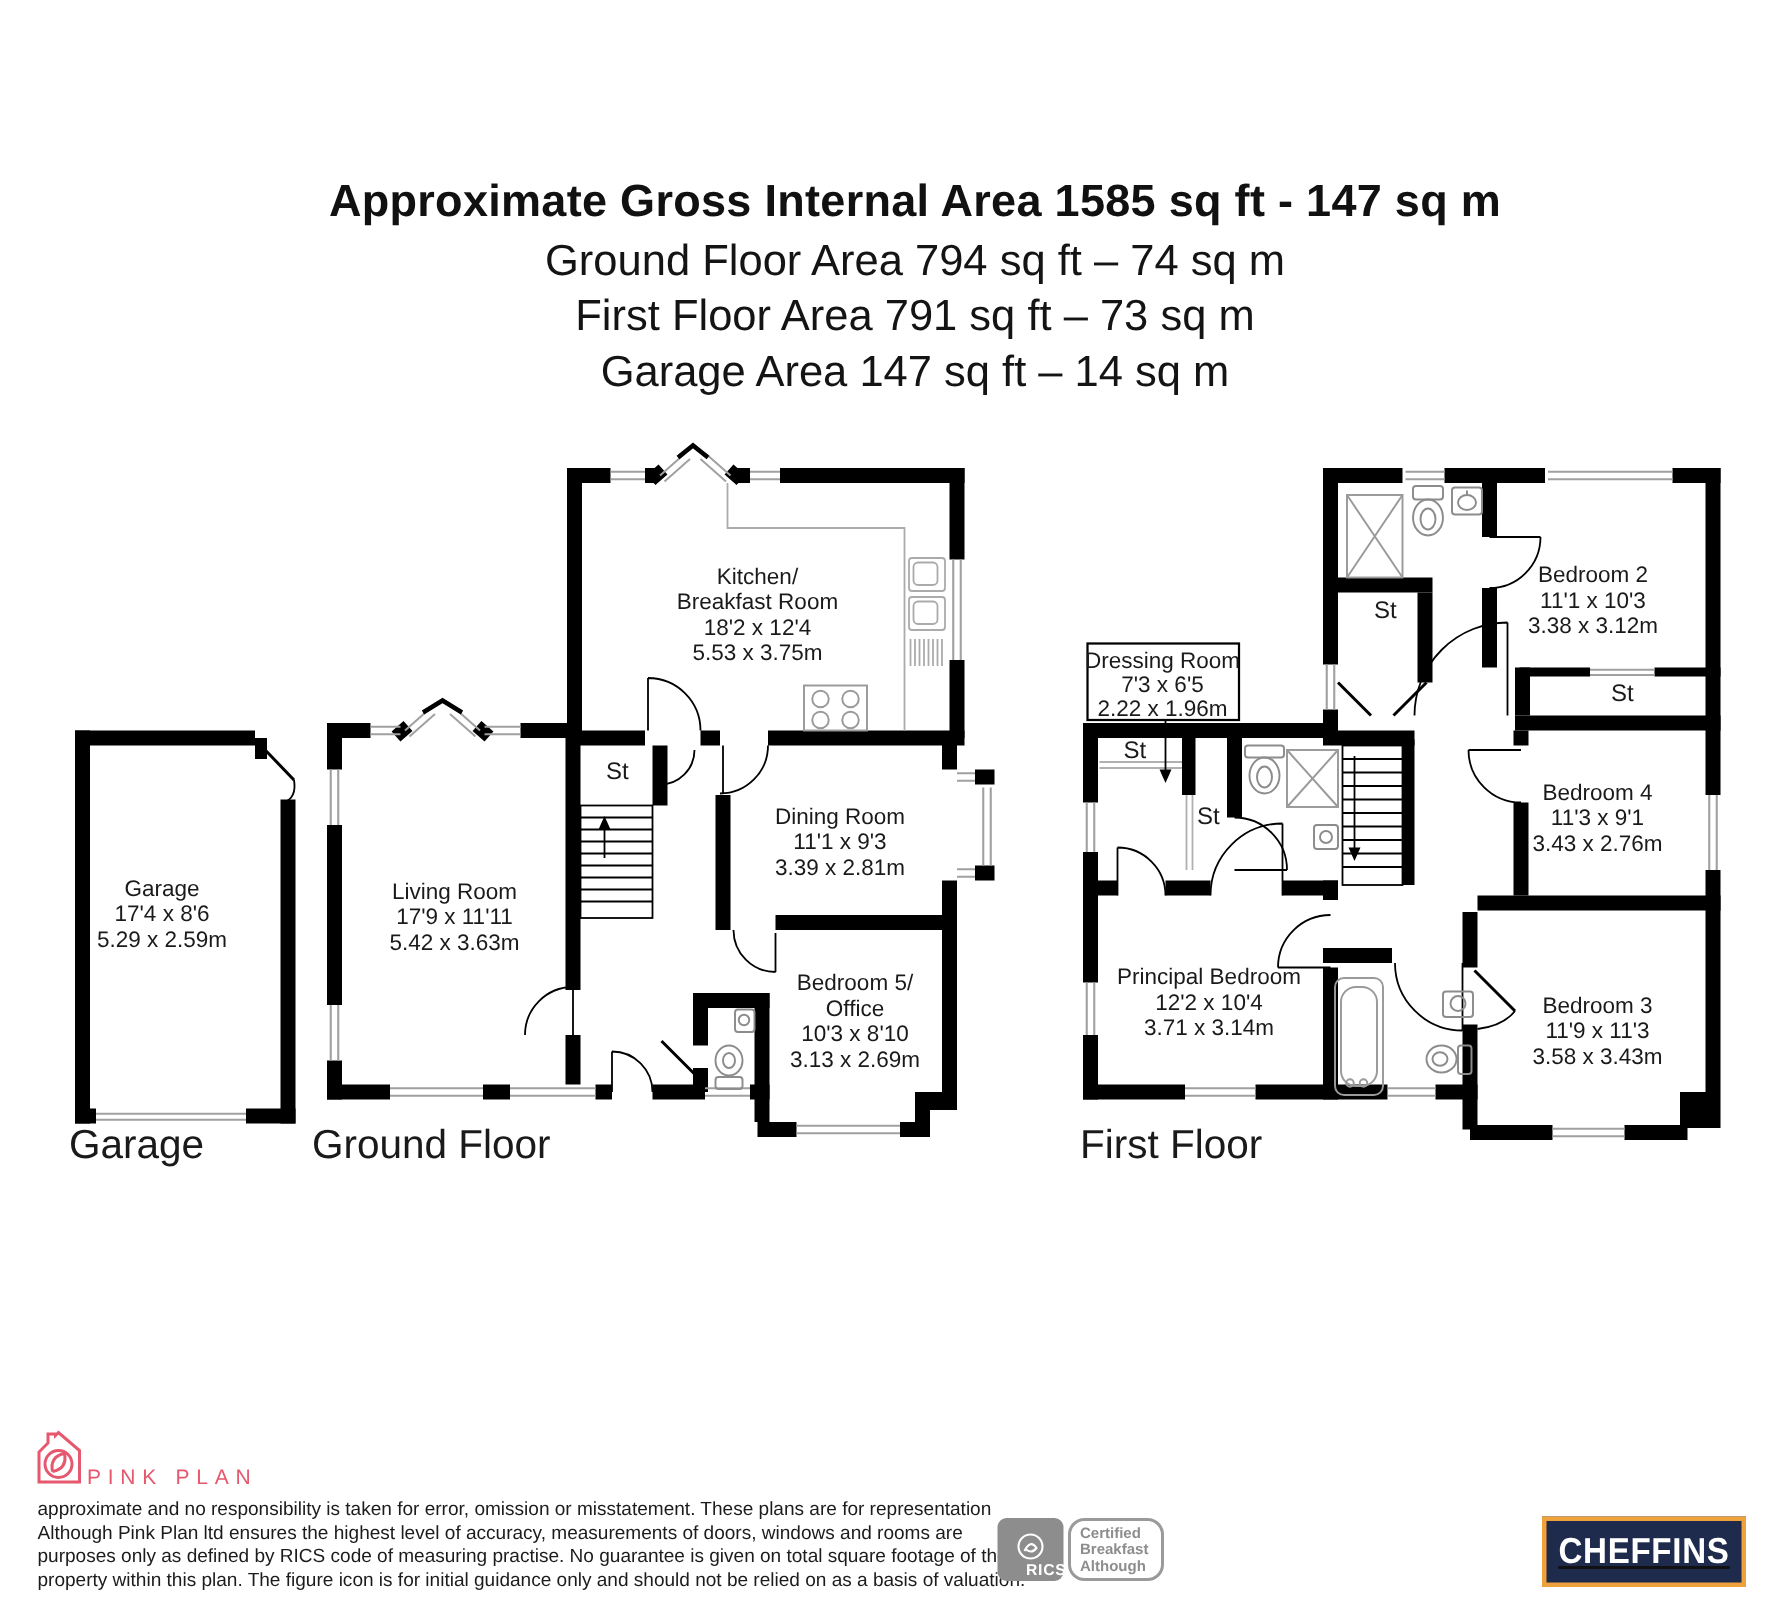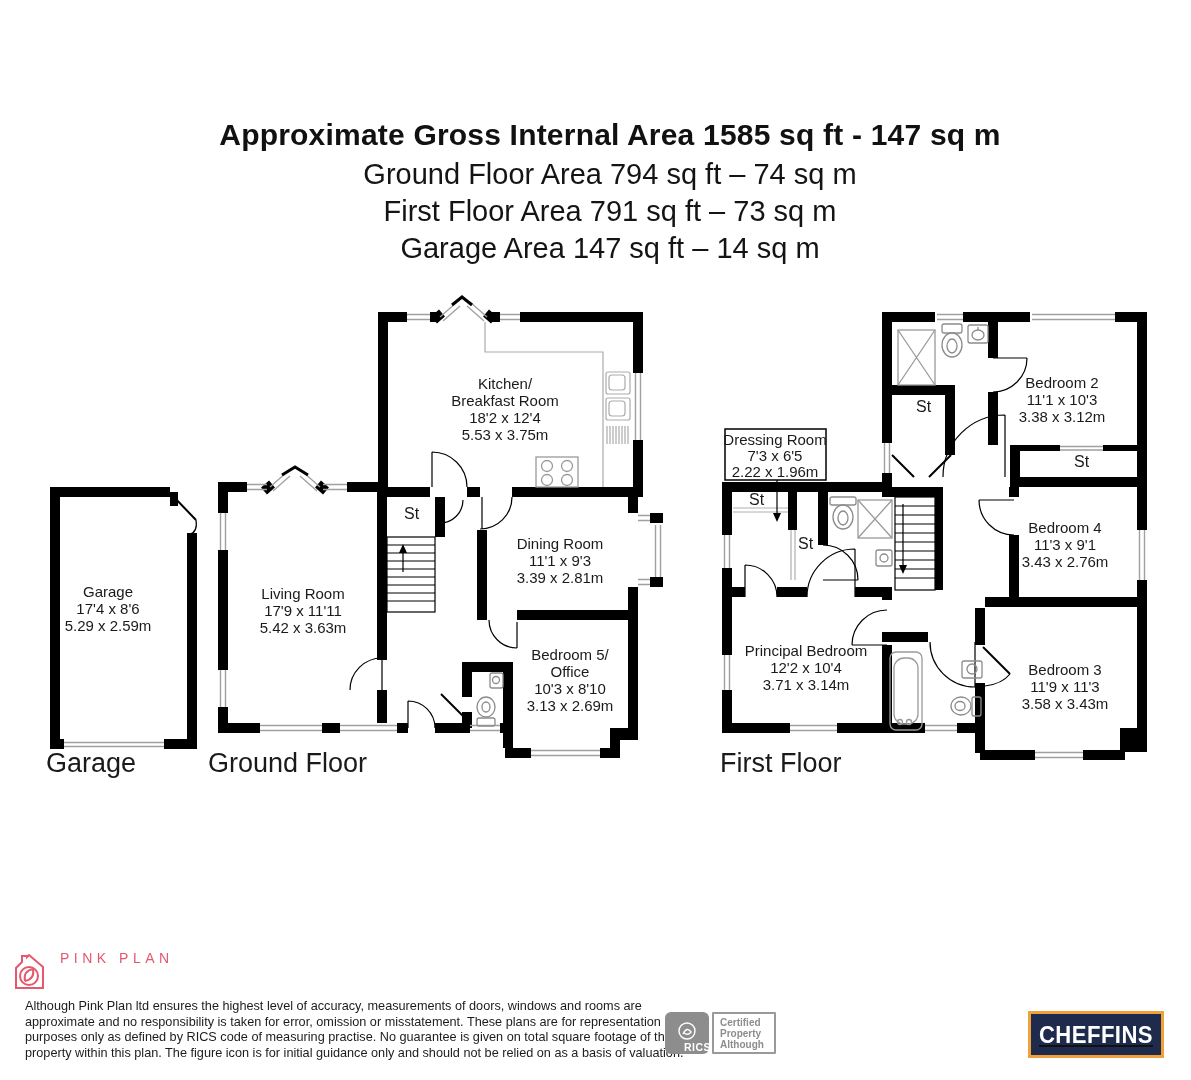--- a/index.html
+++ b/index.html
@@ -9,28 +9,28 @@
   .hdr.t1{top:118px;font-size:30px;font-weight:bold;letter-spacing:.2px;}
   .hdr.t2{top:158px;font-size:29px;font-weight:400;color:#141414;}
   .hdr.t3{top:195px;font-size:29px;font-weight:400;color:#141414;}
   .hdr.t4{top:232px;font-size:29px;font-weight:400;color:#141414;}
   svg text{font-family:"Liberation Sans", sans-serif;fill:#1a1a1a;}
   .room-t{font-size:15px;}
   .st-t{font-size:16px;}
   .floor-t{font-size:27px;}
   .dr-t{font-size:15px;}
   
-  .brand{position:absolute;left:10px;top:950px;display:flex;align-items:flex-start;gap:12px;}
+  .brand{position:absolute;left:20px;top:950px;display:flex;align-items:flex-end;}
   .brand-name{font-size:14px;letter-spacing:4.5px;font-weight:400;}
   .disc{position:absolute;left:25px;top:999px;font-size:12.7px;line-height:15.6px;color:#1c1c1c;}
   .rics{position:absolute;left:665px;top:1012px;display:flex;align-items:stretch;}
   .rics-left{width:44px;height:42px;border-radius:6px;display:flex;flex-direction:column;
              align-items:center;justify-content:flex-end;padding-bottom:2px;box-sizing:border-box;}
   .rics-left span{color:#fff;font-weight:bold;font-size:10.5px;letter-spacing:.5px;line-height:10px;padding-left:21px;}
-  .rics-right{width:64px;height:42px;box-sizing:border-box;border:2px solid #9a9a9a;border-radius:1px;
+  .rics-right{width:64px;height:42px;box-sizing:border-box;border:2px solid #9a9a9a;border-radius:11px;
               margin-left:3px;display:flex;flex-direction:column;justify-content:center;padding-left:6px;}
   .rics-right span{font-size:10px;font-weight:bold;line-height:11px;color:#8d8d8d;}
   .cheffins{position:absolute;left:1028px;top:1011px;width:136px;height:47px;box-sizing:border-box;
             display:flex;align-items:center;justify-content:center;text-decoration:underline;}
   .cheffins span{color:#fff;font-weight:bold;font-size:24px;letter-spacing:.5px;
                  transform:scaleX(.92);white-space:nowrap;}
 </style>
 </head>
 <body>
 
@@ -406,38 +406,38 @@
     <g stroke="#e5586e" stroke-width="2" fill="none">
       <path d="M6,38 V18 L12,12 V6 h5 v1 L19,5 33,17 V38 Z"></path>
       <circle cx="19" cy="26" r="9"></circle>
       <path d="M15,31 Q25,29 23,19 Q13,21 15,31"></path>
     </g>
   </svg>
   <span class="brand-name" style="color:#e5586e">PINK PLAN</span>
 </div>
 
 <div class="disc">
+  <div>approximate and no responsibility is taken for error, omission or misstatement. These plans are for representation</div>
   <div>Although Pink Plan ltd ensures the highest level of accuracy, measurements of doors, windows and rooms are</div>
-  <div>approximate and no responsibility is taken for error, omission or misstatement. These plans are for representation</div>
   <div>purposes only as defined by RICS code of measuring practise. No guarantee is given on total square footage of the</div>
   <div>property within this plan. The figure icon is for initial guidance only and should not be relied on as a basis of valuation.</div>
 </div>
 
 <div class="rics">
   <div class="rics-left" style="background:#8d8d8d">
     <svg width="22" height="22" viewBox="0 0 22 22">
       <g stroke="#fff" stroke-width="1.4" fill="none">
         <circle cx="11" cy="11" r="8"></circle>
         <path d="M7,14 Q11,6 15,12 Q12,16 8,13"></path>
       </g>
     </svg>
     <span>RICS</span>
   </div>
   <div class="rics-right">
     <span>Certified</span>
-    <span>Property</span>
+    <span>Breakfast</span>
     <span>Although</span>
   </div>
 </div>
 
 <div class="cheffins" style="background:#1f2b4d;border:3px solid #efa23c">
   <span>CHEFFINS</span>
 </div>
 
 </body></html>

